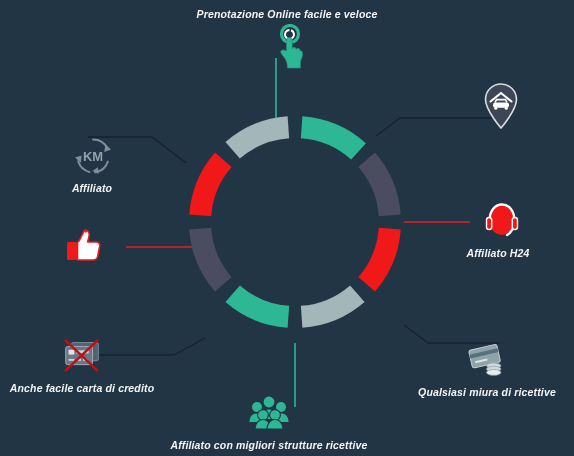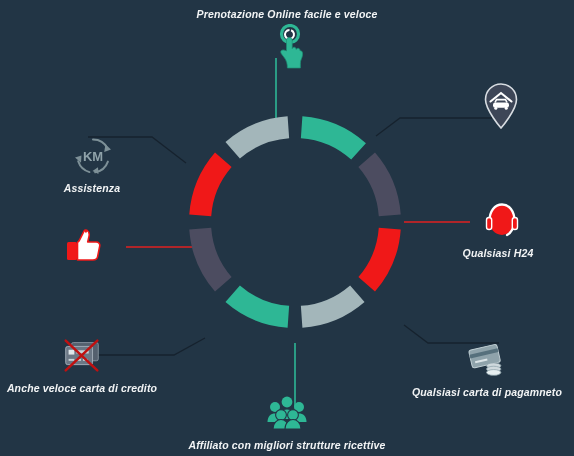--- a/index.html
+++ b/index.html
@@ -44,21 +44,21 @@
     height: 46px;
     display: flex;
     align-items: center;
     justify-content: flex-end;
   }
   
   #node-prenotazione { left: 187px; top: 8px; }
   #node-consegna     { left: 398px; top: 83px; }
   #node-assistenza   { left: 398px; top: 198px; }
   #node-pagamento    { left: 387px; top: 337px; }
-  #node-affiliato    { left: 187px; top: 390px; }
+  #node-affiliato    { left: 169px; top: 390px; }
   #node-carta        { left: -18px; top: 333px; }
   #node-social       { left: -18px; top: 222px; }
   #node-illimitati   { left: -8px; top: 133px; }
 
   #node-prenotazione .caption { order: -1; margin-top: 0; margin-bottom: 4px; }
   #node-affiliato   .icon-box { order: -1; }
 </style>
 </head>
 <body>
 
@@ -126,37 +126,37 @@
   <div class="node" id="node-assistenza">
     <div class="icon-box">
       <svg width="38" height="44" viewBox="0 0 38 44">
         <ellipse cx="19" cy="21" rx="13" ry="15" fill="#f01818"></ellipse>
         <path d="M6.5,22 C6.5,12 11.8,5.5 19,5.5 C26.2,5.5 31.5,12 31.5,22
                  C31.5,28.5 28,34 24,36" fill="none" stroke="#ffffff" stroke-width="2.3" stroke-linecap="round"></path>
         <rect x="3.5" y="18.5" width="5.2" height="12" rx="2.6" fill="#f01818" stroke="#ffffff" stroke-width="1.4"></rect>
         <rect x="29.3" y="18.5" width="5.2" height="12" rx="2.6" fill="#f01818" stroke="#ffffff" stroke-width="1.4"></rect>
       </svg>
     </div>
-    <div class="caption">Qualsiasi H24</div>
+    <div class="caption">Affiliato H24</div>
   </div>
 
   <div class="node" id="node-pagamento">
     <div class="icon-box">
       <svg width="48" height="40" viewBox="0 0 48 40">
         <g transform="rotate(-13 24 18)">
           <rect x="7" y="6" width="30" height="19" rx="2.5" fill="#8fa3ab" stroke="#c3d1d6" stroke-width="1"></rect>
           <rect x="7" y="10.5" width="30" height="4" fill="#56707c"></rect>
           <rect x="11" y="18.5" width="13" height="2" fill="#dbe4e7"></rect>
         </g>
         <ellipse cx="31" cy="26" rx="7.5" ry="3" fill="#cfd9dd" stroke="#8fa3ab" stroke-width="0.8"></ellipse>
         <ellipse cx="31" cy="29.5" rx="7.5" ry="3" fill="#cfd9dd" stroke="#8fa3ab" stroke-width="0.8"></ellipse>
         <ellipse cx="31" cy="33" rx="7.5" ry="3" fill="#e6eef0" stroke="#8fa3ab" stroke-width="0.8"></ellipse>
       </svg>
     </div>
-    <div class="caption">Qualsiasi carta di pagamneto</div>
+    <div class="caption">Qualsiasi miura di ricettive</div>
   </div>
 
   <div class="node" id="node-affiliato">
     <div class="icon-box">
       <svg width="46" height="36" viewBox="0 0 46 36">
         <circle cx="11" cy="12" r="5" fill="#2eb795"></circle>
         <path d="M3.5,27 C3.5,21 7,18.5 11,18.5 C15,18.5 18.5,21 18.5,27 Z" fill="#2eb795"></path>
         <circle cx="35" cy="12" r="5" fill="#2eb795"></circle>
         <path d="M27.5,27 C27.5,21 31,18.5 35,18.5 C39,18.5 42.5,21 42.5,27 Z" fill="#2eb795"></path>
         <circle cx="23" cy="7" r="5.4" fill="#2eb795"></circle>
@@ -177,21 +177,21 @@
         <rect x="7" y="11" width="28" height="19" rx="2" fill="#6b7785" stroke="#aab5c0" stroke-width="0.9"></rect>
         <rect x="10" y="14.5" width="6" height="5" fill="#dfe6ea"></rect>
         <rect x="18" y="15" width="13" height="3.4" fill="#c9d3d8"></rect>
         <rect x="10" y="24" width="6" height="2" fill="#c9d3d8"></rect>
         <rect x="18" y="24" width="5" height="2" fill="#c9d3d8"></rect>
         <rect x="25" y="24" width="5" height="2" fill="#c9d3d8"></rect>
         <path d="M7,5 L40,36" stroke="#c01010" stroke-width="2.6" stroke-linecap="round"></path>
         <path d="M40,5 L7,36" stroke="#c01010" stroke-width="2.6" stroke-linecap="round"></path>
       </svg>
     </div>
-    <div class="caption">Anche veloce carta di credito</div>
+    <div class="caption">Anche facile carta di credito</div>
   </div>
 
   <div class="node" id="node-social">
     <div class="icon-box">
       <svg width="44" height="40" viewBox="0 0 44 40">
         <rect x="6" y="17" width="10" height="18" rx="1.6" fill="#f01818"></rect>
         <path d="M17,35 h15 c2.6,0 4.2,-1.4 4.6,-3.3 l2.1,-10.5 c0.5,-2.5 -1,-4.2 -3.6,-4.2
                  h-8.4 l1.3,-5.6 c0.6,-2.6 -0.2,-5 -2,-6 c-1.3,-0.7 -2.4,-0.4 -3,0.8
                  l-4.1,8.2 c-0.6,1.3 -1.4,2.3 -2.4,3 v17.6 z" fill="#ffffff" stroke="#f01818" stroke-width="1.6" stroke-linejoin="round"></path>
         <path d="M23.5,6.2 c0.9,-1.4 2.1,-1.7 3.3,-1 l-1.8,3.1 z" fill="#f01818"></path>
@@ -208,16 +208,16 @@
           <path d="M18.5,38.1 A16.5,16.5 0 0 1 7.2,27.3"></path>
         </g>
         <g fill="#7d9097">
           <path d="M34.5,10.5 L40,15.5 L33.2,18 Z"></path>
           <path d="M27.5,40 L21.5,37 L27,33.3 Z"></path>
           <path d="M4,23.5 L10.5,21.5 L10,28.8 Z"></path>
         </g>
         <text x="22" y="27" text-anchor="middle" font-family="Liberation Sans, sans-serif" font-size="13" font-weight="bold" fill="#8fa2a9">KM</text>
       </svg>
     </div>
-    <div class="caption">Assistenza</div>
+    <div class="caption">Affiliato</div>
   </div>
 
 </div>
 
 </body></html>

